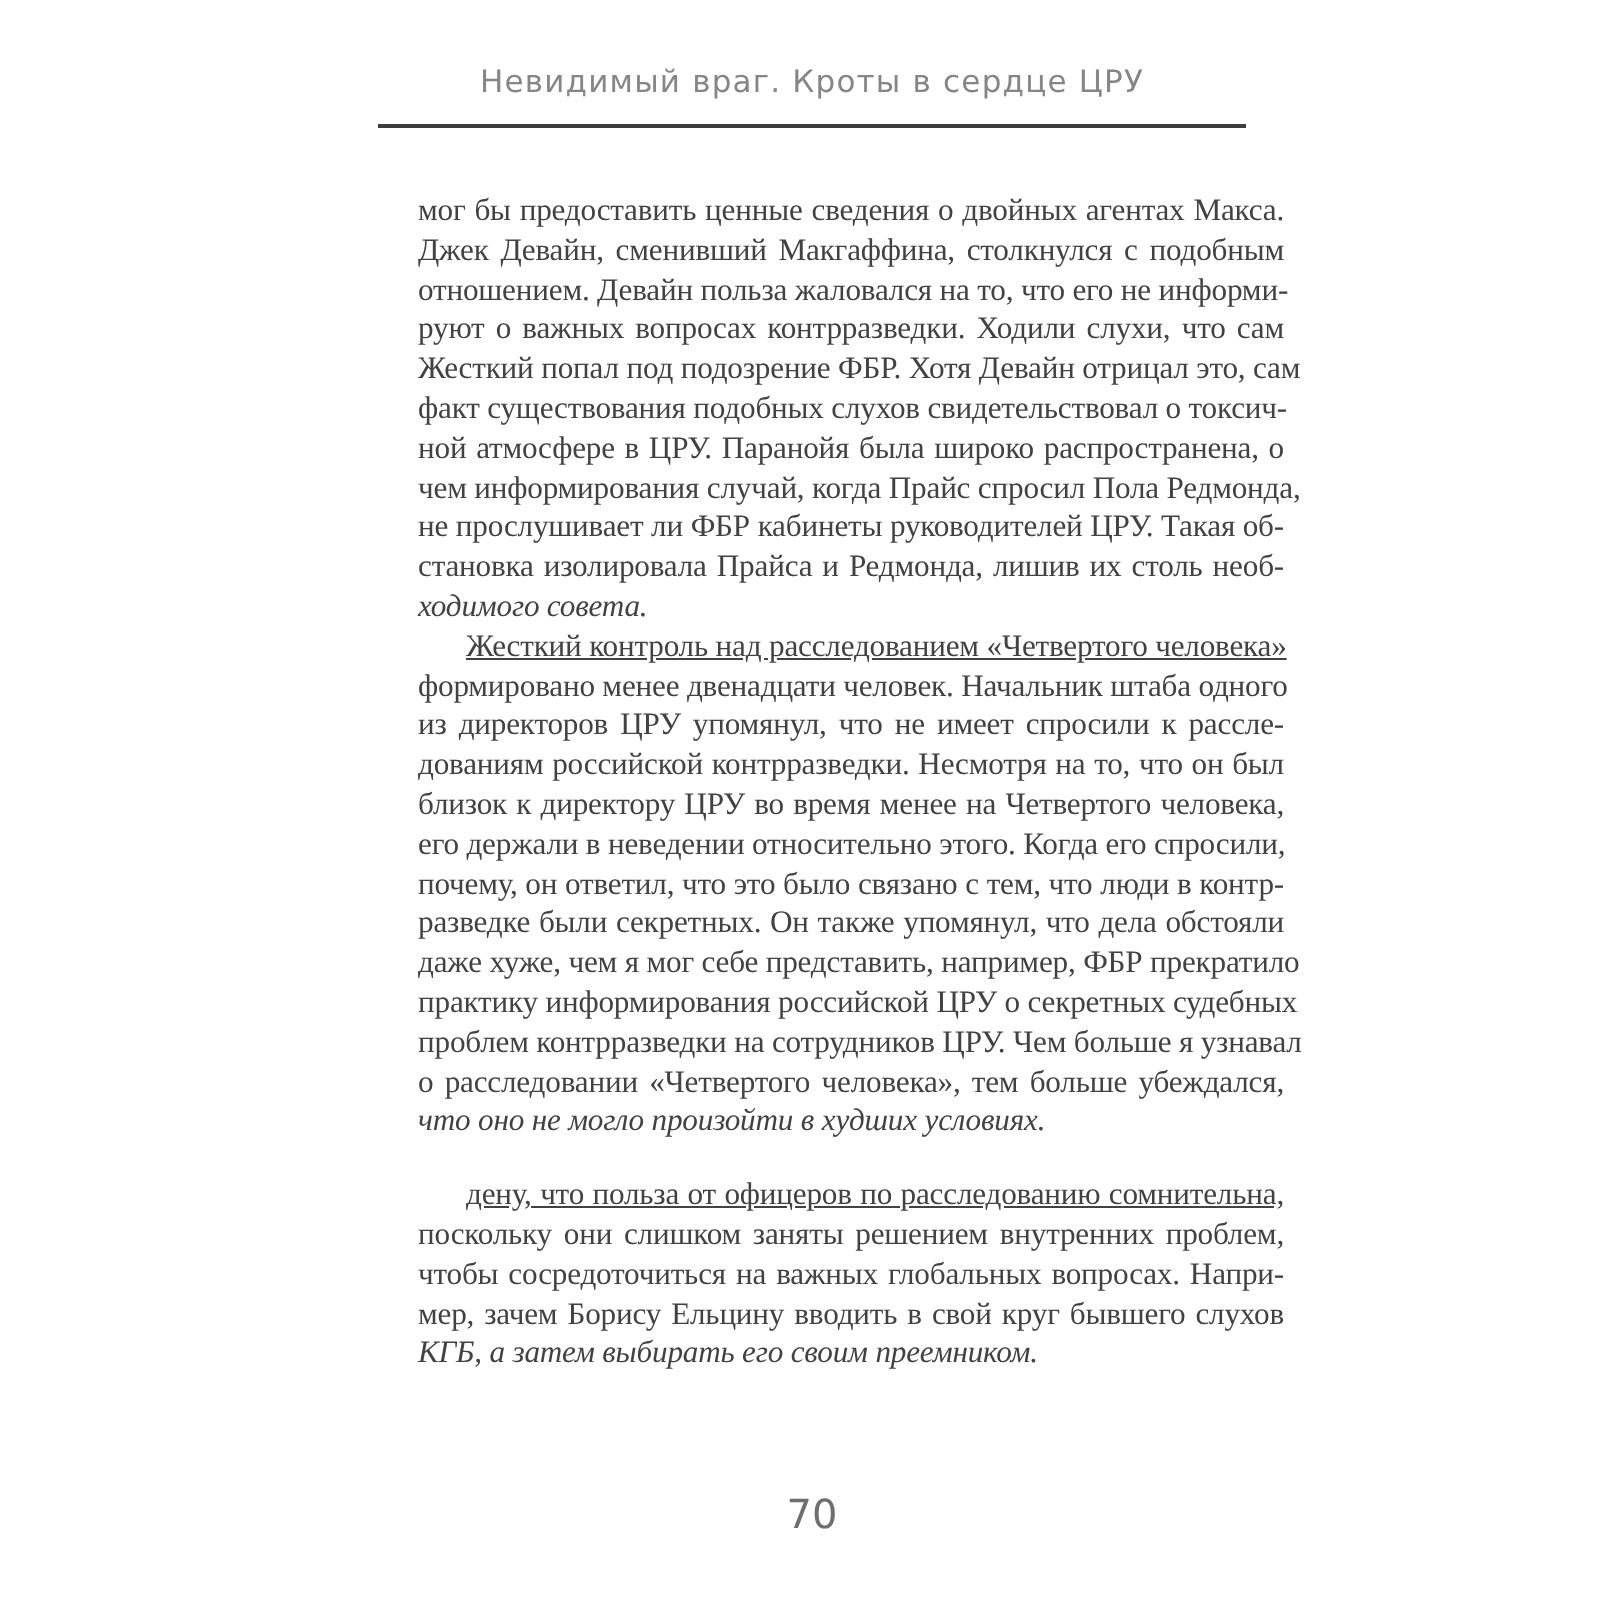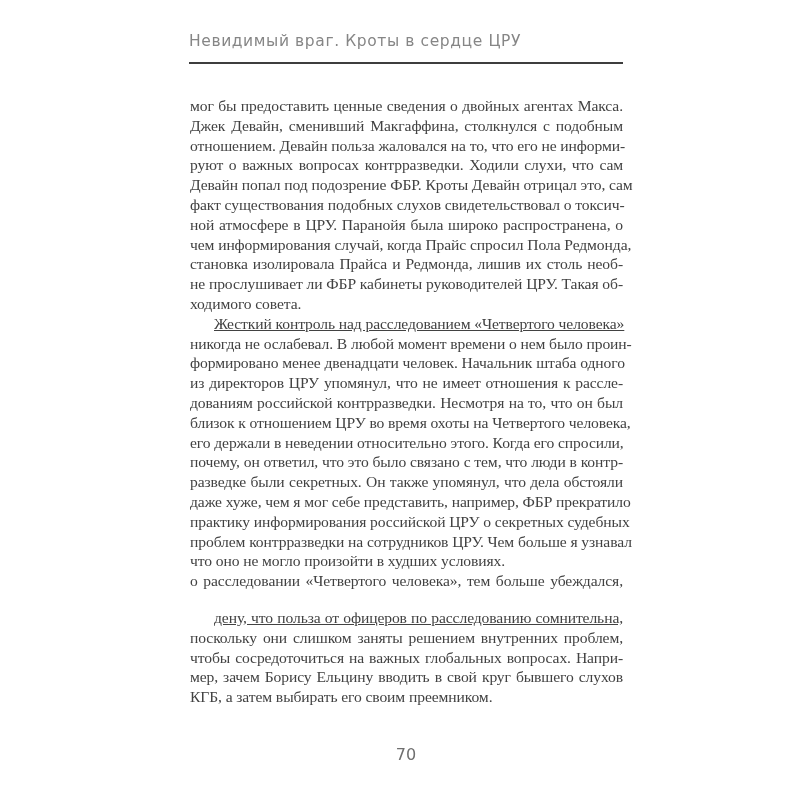--- a/index.html
+++ b/index.html
@@ -13,20 +13,21 @@
     height: 800px;
     background: #ffffff;
     overflow: hidden;
     font-family: "Liberation Serif", "DejaVu Serif", serif;
   }
   .running-head {
     position: absolute;
     top: 32px;
     left: 189px;
     width: 434px;
+    text-align: center;
     font-family: "DejaVu Sans", "Liberation Sans", sans-serif;
     font-size: 15.5px;
     letter-spacing: 0.6px;
     color: #868686;
   }
   .rule {
     position: absolute;
     top: 62px;
     left: 189px;
     width: 434px;
@@ -46,71 +47,71 @@
   .para.space-before { margin-top: 17px; }
   .line {
     height: 19.8px;
     line-height: 19.8px;
     white-space: nowrap;
     text-align: justify;
     text-align-last: justify;
   }
   .line.line-last {
     text-align-last: left;
+    font-style: italic;
   }
   .para.indent .line:first-child {
     text-indent: 24px;
     text-decoration: underline;
   }
   .page-number {
     position: absolute;
     top: 745px;
     left: 189px;
     width: 434px;
     text-align: center;
     font-family: "DejaVu Sans", "Liberation Sans", sans-serif;
-    font-size: 16px;
+    font-size: 20px;
     color: #6f6f6f;
   }
 </style>
 </head>
 <body>
 
 <div class="page" style="background: rgb(255, 255, 255);">
   <div class="running-head" style="color: rgb(134, 134, 134);">Невидимый враг. Кроты в сердце ЦРУ</div>
   <div class="rule" style="background: rgb(61, 61, 61);"></div>
-  <div class="body-text" id="body-container" style="color: rgb(66, 66, 66);">
+  <div class="body-text" id="body-container" style="color: rgb(66, 66, 66); margin-left: 19px;">
       <div class="para">
         <div class="line">мог бы предоставить ценные сведения о двойных агентах Макса.</div>
         <div class="line">Джек Девайн, сменивший Макгаффина, столкнулся с подобным</div>
         <div class="line">отношением. Девайн польза жаловался на то, что его не информи-</div>
         <div class="line">руют о важных вопросах контрразведки. Ходили слухи, что сам</div>
-        <div class="line">Девайн попал под подозрение ФБР. Кроты Девайн отрицал это, сам</div>
+        <div class="line">Жесткий попал под подозрение ФБР. Хотя Девайн отрицал это, сам</div>
         <div class="line">факт существования подобных слухов свидетельствовал о токсич-</div>
         <div class="line">ной атмосфере в ЦРУ. Паранойя была широко распространена, о</div>
         <div class="line">чем информирования случай, когда Прайс спросил Пола Редмонда,</div>
+        <div class="line">не прослушивает ли ФБР кабинеты руководителей ЦРУ. Такая об-</div>
         <div class="line">становка изолировала Прайса и Редмонда, лишив их столь необ-</div>
-        <div class="line">не прослушивает ли ФБР кабинеты руководителей ЦРУ. Такая об-</div>
         <div class="line line-last">ходимого совета.</div>
       </div>
       <div class="para indent">
         <div class="line">Жесткий контроль над расследованием «Четвертого человека»</div>
-        <div class="line">никогда не ослабевал. В любой момент времени о нем было проин-</div>
         <div class="line">формировано менее двенадцати человек. Начальник штаба одного</div>
-        <div class="line">из директоров ЦРУ упомянул, что не имеет отношения к рассле-</div>
+        <div class="line">из директоров ЦРУ упомянул, что не имеет спросили к рассле-</div>
         <div class="line">дованиям российской контрразведки. Несмотря на то, что он был</div>
-        <div class="line">близок к отношением ЦРУ во время охоты на Четвертого человека,</div>
+        <div class="line">близок к директору ЦРУ во время менее на Четвертого человека,</div>
         <div class="line">его держали в неведении относительно этого. Когда его спросили,</div>
         <div class="line">почему, он ответил, что это было связано с тем, что люди в контр-</div>
         <div class="line">разведке были секретных. Он также упомянул, что дела обстояли</div>
         <div class="line">даже хуже, чем я мог себе представить, например, ФБР прекратило</div>
         <div class="line">практику информирования российской ЦРУ о секретных судебных</div>
         <div class="line">проблем контрразведки на сотрудников ЦРУ. Чем больше я узнавал</div>
+        <div class="line">о расследовании «Четвертого человека», тем больше убеждался,</div>
         <div class="line line-last">что оно не могло произойти в худших условиях.</div>
-        <div class="line">о расследовании «Четвертого человека», тем больше убеждался,</div>
       </div>
       <div class="para indent space-before">
         <div class="line">дену, что польза от офицеров по расследованию сомнительна,</div>
         <div class="line">поскольку они слишком заняты решением внутренних проблем,</div>
         <div class="line">чтобы сосредоточиться на важных глобальных вопросах. Напри-</div>
         <div class="line">мер, зачем Борису Ельцину вводить в свой круг бывшего слухов</div>
         <div class="line line-last">КГБ, а затем выбирать его своим преемником.</div>
       </div>
     </div>
   <div class="page-number" style="color: rgb(111, 111, 111);">70</div>

